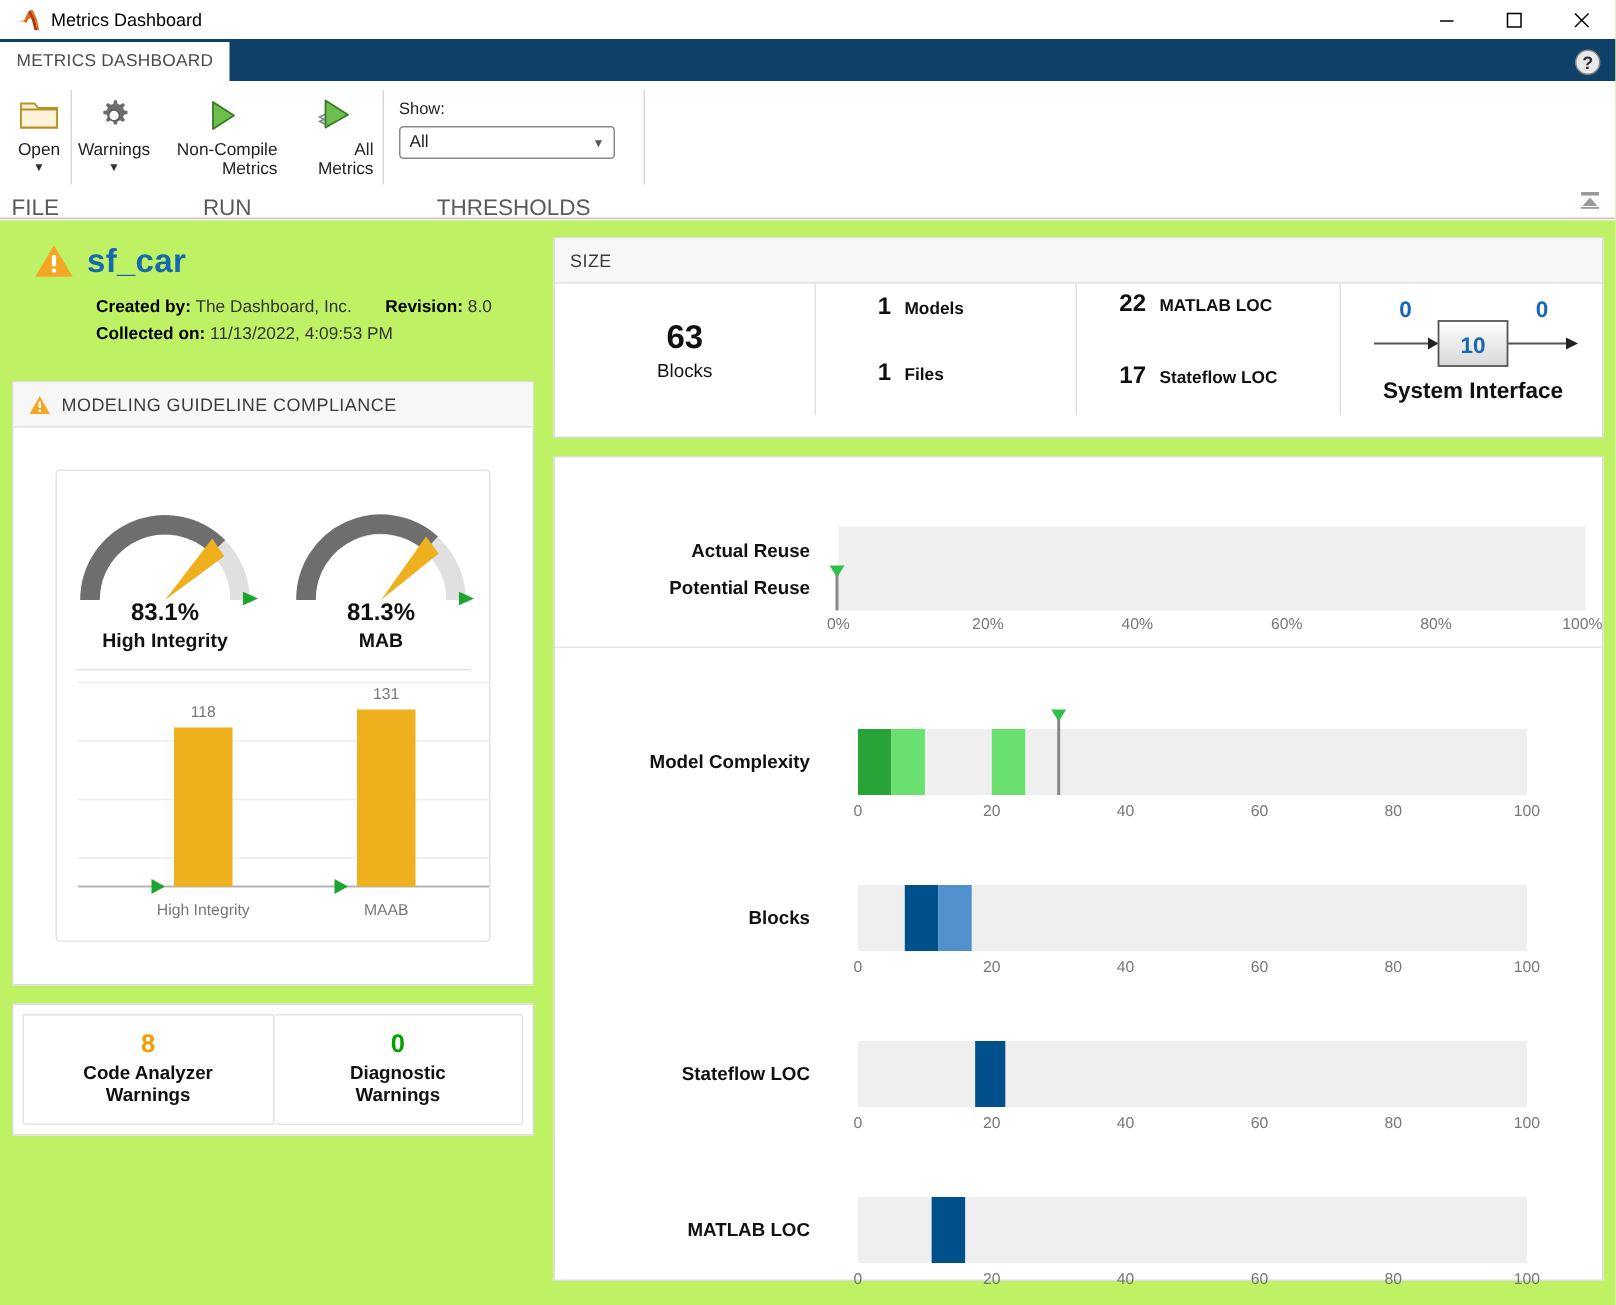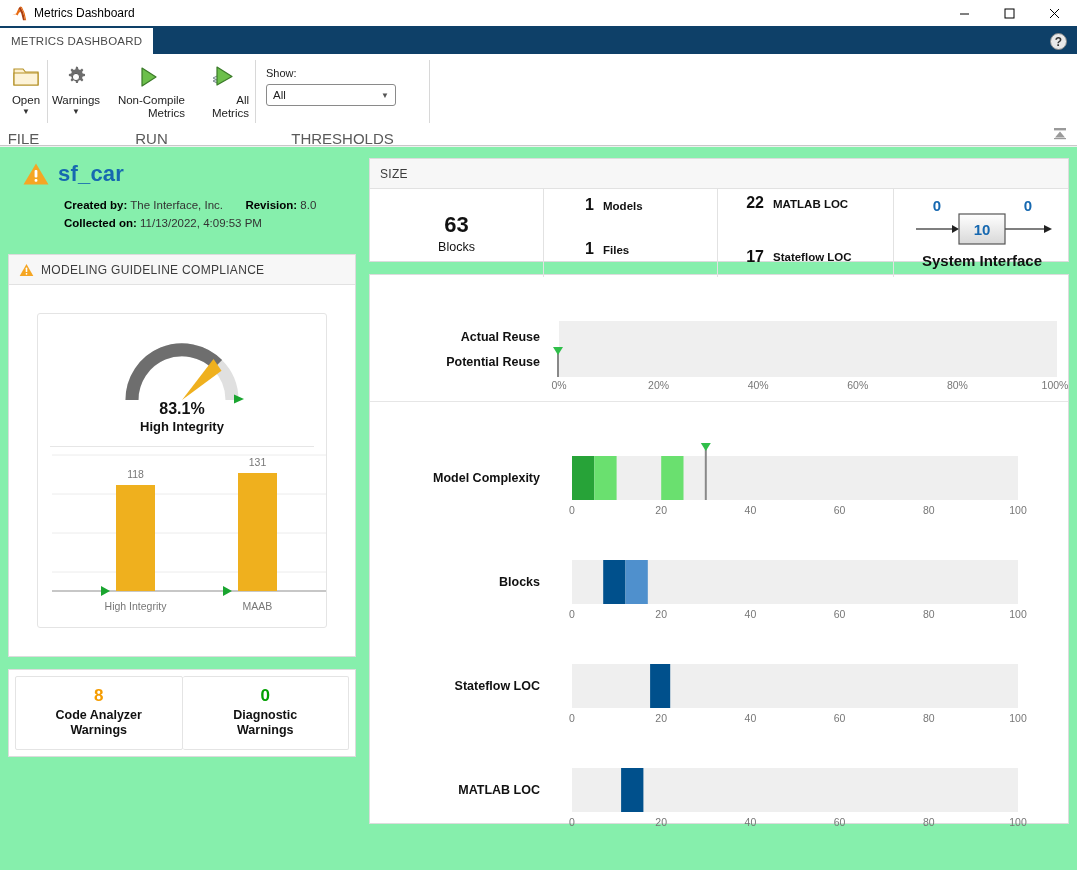--- a/index.html
+++ b/index.html
@@ -65,31 +65,31 @@
   .rbtn-ico { height: 32px; display: flex; align-items: center; justify-content: center; }
   .rbtn-lbl { font-size: 11.5px; color: #222; text-align: right; line-height: 13px; margin-top: 1px; }
   .rbtn-caret { font-size: 8px; color: #333; line-height: 8px; margin-top: 1px; }
 
   .thresholds-box { padding: 8px 10px 0 10px; width: 152px; }
   .show-lbl { font-size: 11px; color: #222; margin-bottom: 5px; }
   .show-select {
     height: 22px; border: 1px solid #8a8a8a; border-radius: 3px;
     background: #fff; display: flex; align-items: center;
     padding: 0 6px; font-size: 11.5px; color: #222;
-    width: 130px;
+    width: 144px;
   }
   .show-select .caret { margin-left: auto; font-size: 8px; color: #555; }
 
   .ribbon-collapse {
     position: absolute; right: 8px; bottom: 4px;
     width: 18px; height: 16px; display: flex; align-items: center; justify-content: center;
   }
 
   
-  .content { position: absolute; top: 147px; left: 0; right: 0; bottom: 0; background: #86efac; }
+  .content { position: absolute; top: 147px; left: 0; right: 0; bottom: 0; background: #bef264; }
 
   .col-left { position: absolute; left: 8px; top: 0; width: 348px; }
   .col-right { position: absolute; left: 369px; top: 11px; width: 700px; }
 
   
   .model-head { padding: 14px 0 0 14px; }
   .model-title-row { display: flex; align-items: center; gap: 8px; }
   .model-name { font-size: 22px; font-weight: bold; color: #1668b0; letter-spacing: .2px; }
   .model-meta { margin-top: 9px; margin-left: 42px; font-size: 11.5px; color: #333; line-height: 18px; }
   .model-meta b { color: #000; }
@@ -97,21 +97,21 @@
 
   
   .panel { background: #fff; border: 1px solid #dcdcdc; }
   .panel-head {
     height: 30px; background: #f7f7f7; border-bottom: 1px solid #e2e2e2;
     display: flex; align-items: center; padding: 0 10px; gap: 7px;
     font-size: 12px; color: #3c3c3c; letter-spacing: .3px;
   }
 
   
-  .size-panel { height: 104px; }
+  .size-panel { height: 134px; }
   .size-body { display: flex; height: 88px; }
   .size-cell { flex: 1; border-right: 1px solid #e2e2e2; display: flex; flex-direction: column;
                align-items: center; justify-content: center; }
   .size-cell:last-child { border-right: none; }
   .size-blocks-num { font-size: 22px; font-weight: bold; color: #111; line-height: 26px; }
   .size-blocks-lbl { font-size: 12.5px; color: #111; margin-top: 2px; }
   .kv-row { display: flex; align-items: baseline; gap: 9px; height: 30px; width: 100%; padding-left: 28px;}
   .kv-num { font-size: 16px; font-weight: bold; color: #111; min-width: 22px; text-align: right; }
   .kv-lbl { font-size: 11.5px; color: #111; font-weight: bold; }
   .kv-row.loc { padding-left: 20px; }
@@ -277,21 +277,21 @@
             <path d="M14 2.5 L26.5 23.5 L1.5 23.5 Z" fill="#f5a623"></path>
             <rect x="12.6" y="9" width="2.8" height="7.5" fill="#fff" rx="1"></rect>
             <rect x="12.6" y="18" width="2.8" height="2.8" fill="#fff" rx="1"></rect>
           </svg>
         </span>
         <span class="model-name">sf_car</span>
       </div>
       <div class="model-meta">
         <div>
           <b>Created by:</b>
-          <span>The Interface, Inc.</span>
+          <span>The Dashboard, Inc.</span>
           <span class="meta-gap"></span>
           <b>Revision:</b>
           <span>8.0</span>
         </div>
         <div>
           <b>Collected on:</b>
           <span>11/13/2022, 4:09:53 PM</span>
         </div>
       </div>
     </div>
@@ -314,20 +314,30 @@
           <div class="gauge-wrap">
             <svg width="128" height="84" viewBox="0 0 128 84">
               <path d="M 14 72 A 50 50 0 0 1 114 72" fill="none" stroke="#e0e0e0" stroke-width="13"></path>
               <path d="M 14 72 A 50 50 0 0 1 99.5 36.6" fill="none" stroke="#6e6e6e" stroke-width="13"></path>
               <path d="M 64 72 L 103.5 42.8 L 95.5 31.0 Z" fill="#efb01e"></path>
               <path d="M 126 71 L 116 66.5 L 116 75.5 Z" fill="#1aa530"></path>
             </svg>
             <div class="gauge-val">83.1%</div>
             <div class="gauge-lbl">High Integrity</div>
           </div>
+          <div class="gauge-wrap">
+            <svg width="128" height="84" viewBox="0 0 128 84">
+              <path d="M 14 72 A 50 50 0 0 1 114 72" fill="none" stroke="#e0e0e0" stroke-width="13"></path>
+              <path d="M 14 72 A 50 50 0 0 1 97.6 34.4" fill="none" stroke="#6e6e6e" stroke-width="13"></path>
+              <path d="M 64 72 L 102.5 41.0 L 94.0 29.6 Z" fill="#efb01e"></path>
+              <path d="M 126 71 L 116 66.5 L 116 75.5 Z" fill="#1aa530"></path>
+            </svg>
+            <div class="gauge-val">81.3%</div>
+            <div class="gauge-lbl">MAB</div>
+          </div>
         </div>
 
         <div class="card-divider"></div>
 
         <div>
           <svg width="298" height="180" viewBox="0 0 298 180">
 
             <line x1="14" y1="8" x2="288" y2="8" stroke="#ececec" stroke-width="1"></line>
             <line x1="14" y1="47" x2="288" y2="47" stroke="#ececec" stroke-width="1"></line>
             <line x1="14" y1="86" x2="288" y2="86" stroke="#ececec" stroke-width="1"></line>
@@ -383,21 +393,21 @@
             <span class="kv-num">1</span>
             <span class="kv-lbl">Files</span>
           </div>
         </div>
 
         <div class="size-cell" style="flex:0 0 176px;">
           <div class="kv-row loc">
             <span class="kv-num">22</span>
             <span class="kv-lbl">MATLAB LOC</span>
           </div>
-          <div class="kv-row loc" style="margin-top:18px;align-items:center;">
+          <div class="kv-row loc" style="margin-top:18px;">
             <span class="kv-num">17</span>
             <span class="kv-lbl">Stateflow LOC</span>
           </div>
         </div>
 
         <div class="size-cell">
           <div class="sysif">
             <svg width="176" height="52" viewBox="0 0 176 52">
               <defs>
                 <linearGradient id="blkgrad" x1="0" y1="0" x2="0" y2="1">

